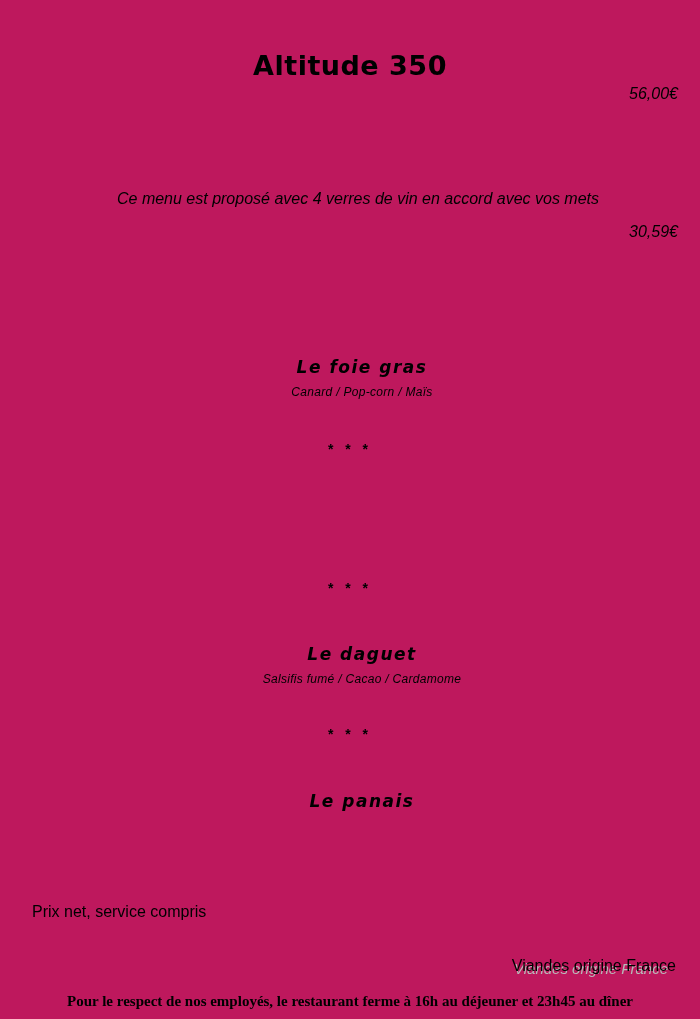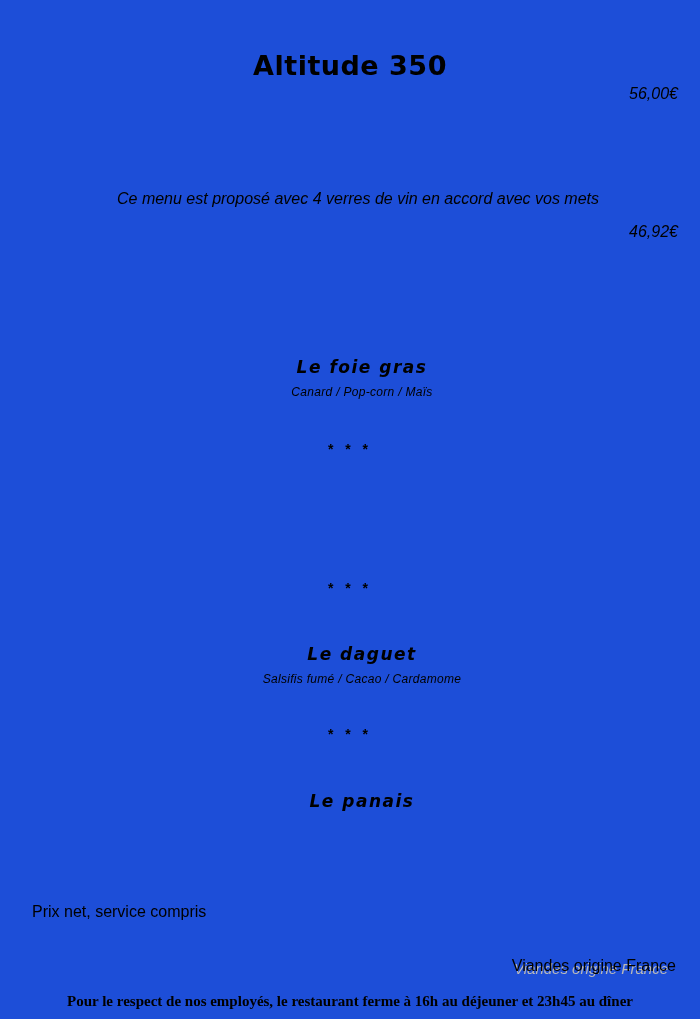--- a/index.html
+++ b/index.html
@@ -4,21 +4,21 @@
 <style>
   html, body {
     margin: 0;
     padding: 0;
     background: #ffffff;
   }
   .page {
     position: relative;
     width: 700px;
     height: 1019px;
-    background: #1d4ed8;
+    background: #be185d;
     overflow: hidden;
     font-family: "Liberation Sans", sans-serif;
     color: #000000;
   }
   .menu-title {
     position: absolute;
     top: 50px;
     left: 0;
     width: 100%;
     text-align: center;
@@ -127,21 +127,21 @@
 <body>
 
 <div class="page">
 
   <div class="menu-title">Altitude 350</div>
 
   <div class="price-right price-full">56,00€</div>
 
   <div class="wine-note">Ce menu est proposé avec 4 verres de vin en accord avec vos mets</div>
 
-  <div class="price-right price-wine">46,92€</div>
+  <div class="price-right price-wine">30,59€</div>
 
   <div class="course course-1">
     <div class="course-name">Le foie gras</div>
     <div class="course-desc">Canard / Pop-corn / Maïs</div>
   </div>
 
   <div class="separator sep-1">* * *</div>
 
 
   <div class="separator sep-2">* * *</div>

